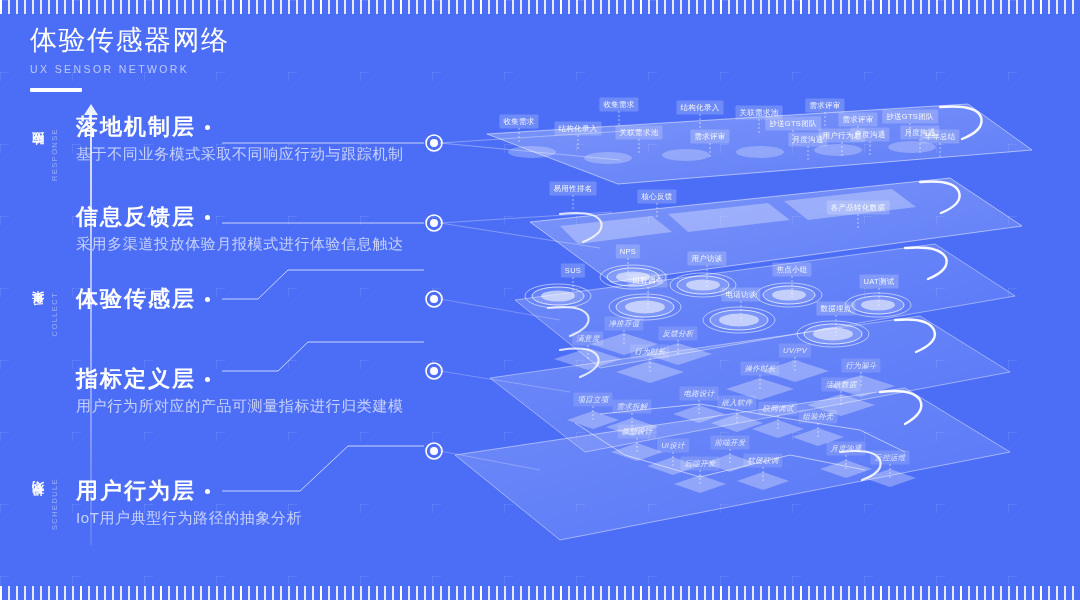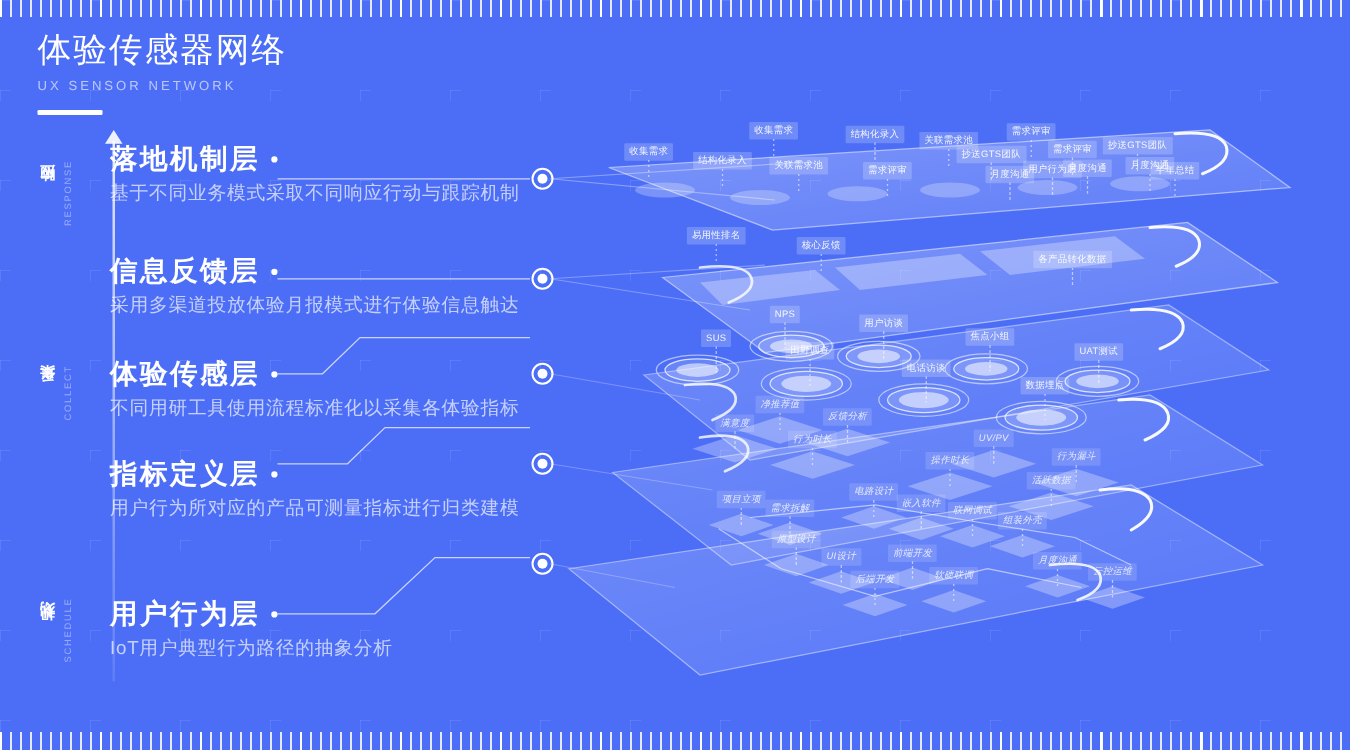--- a/index.html
+++ b/index.html
@@ -58,21 +58,21 @@
         border-left:7px solid transparent;border-right:7px solid transparent;
         border-bottom:11px solid rgba(255,255,255,.9);}
 
   .phase{position:absolute;display:flex;align-items:center;gap:3px;}
   .phase .cn{writing-mode:vertical-rl;text-orientation:upright;
         font-size:12px;font-weight:bold;letter-spacing:2px;color:#fff;transform:rotate(180deg);}
   .phase .en{writing-mode:vertical-rl;font-size:7.5px;letter-spacing:1.4px;
         color:rgba(255,255,255,.42);transform:rotate(180deg);}
 
   
-  .layer{position:absolute;left:88px;}
+  .layer{position:absolute;left:76px;}
   .l-title{display:flex;align-items:center;gap:9px;}
   .l-title .txt{font-size:22px;font-weight:bold;letter-spacing:2px;color:#fff;}
   .l-title .dot{width:5px;height:5px;border-radius:50%;background:#fff;flex:none;}
   .l-desc{font-size:15px;color:rgba(255,255,255,.68);margin-top:3px;letter-spacing:.6px;}
 
   
   #scene{position:absolute;left:0;top:0;width:1080px;height:600px;pointer-events:none;}
 
   
   .chip{
@@ -280,21 +280,20 @@
           <span class="txt">信息反馈层</span>
           <span class="dot"></span>
         </div>
         <div class="l-desc">采用多渠道投放体验月报模式进行体验信息触达</div>
       </div>
       <div class="layer" style="top: 284px;">
         <div class="l-title">
           <span class="txt">体验传感层</span>
           <span class="dot"></span>
         </div>
-        <div class="l-desc">不同用研工具使用流程标准化以采集各体验指标</div>
       </div>
       <div class="layer" style="top: 364px;">
         <div class="l-title">
           <span class="txt">指标定义层</span>
           <span class="dot"></span>
         </div>
         <div class="l-desc">用户行为所对应的产品可测量指标进行归类建模</div>
       </div>
       <div class="layer" style="top: 476px;">
         <div class="l-title">

